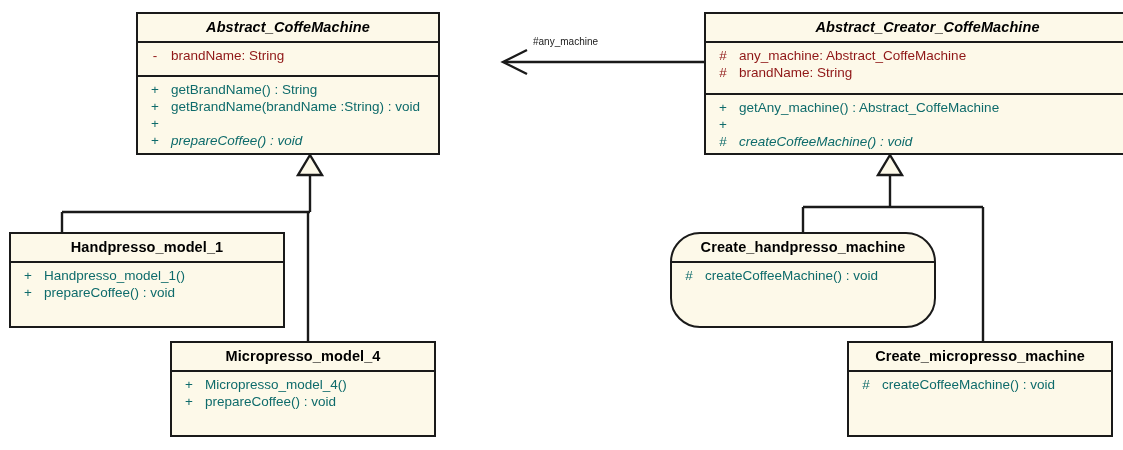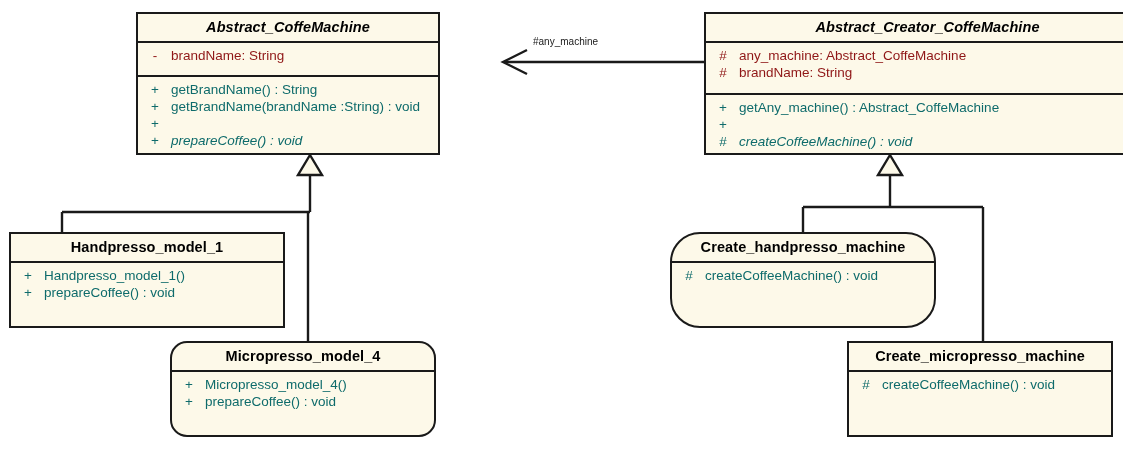--- a/index.html
+++ b/index.html
@@ -170,21 +170,21 @@
         <span class="vis">+</span>
         <span class="mtext">Handpresso_model_1()</span>
       </div>
       <div class="member meth">
         <span class="vis">+</span>
         <span class="mtext">prepareCoffee() : void</span>
       </div>
     </div>
   </div>
 
-  <div class="uml-class" style="left:170px; top:341px; width:266px; height:96px;border-radius:17px;">
+  <div class="uml-class" style="left:170px; top:341px; width:266px; height:96px;">
     <div class="cls-title">Micropresso_model_4</div>
     <div class="cls-compartment">
       <div class="member meth">
         <span class="vis">+</span>
         <span class="mtext">Micropresso_model_4()</span>
       </div>
       <div class="member meth">
         <span class="vis">+</span>
         <span class="mtext">prepareCoffee() : void</span>
       </div>

